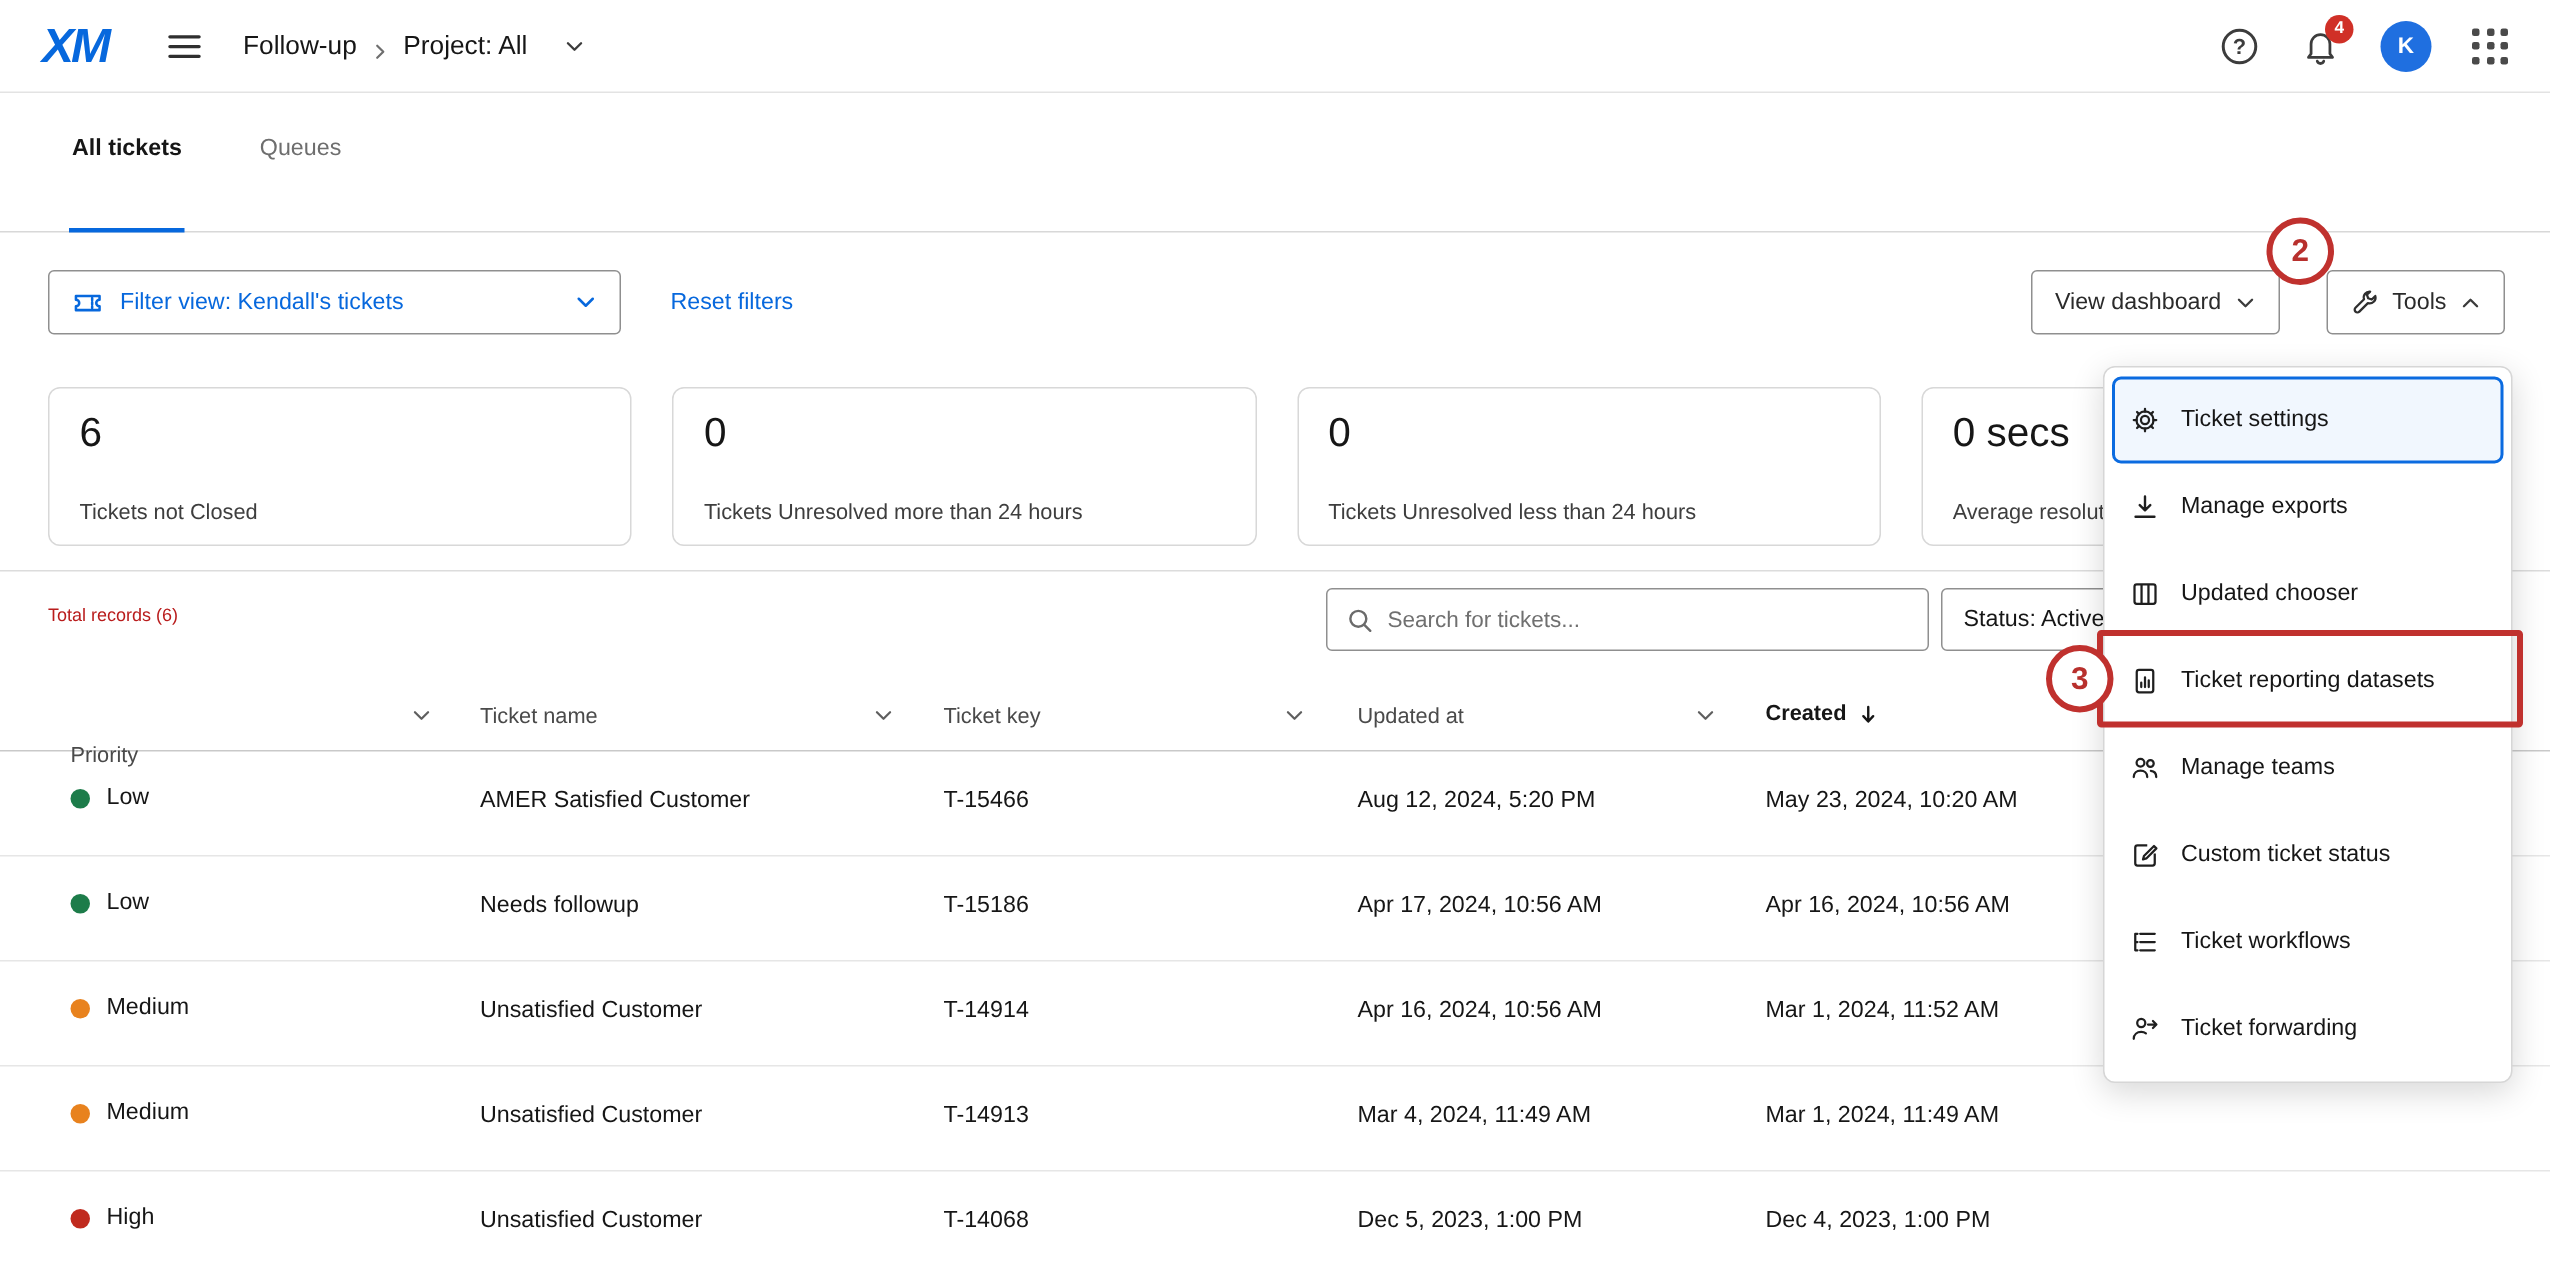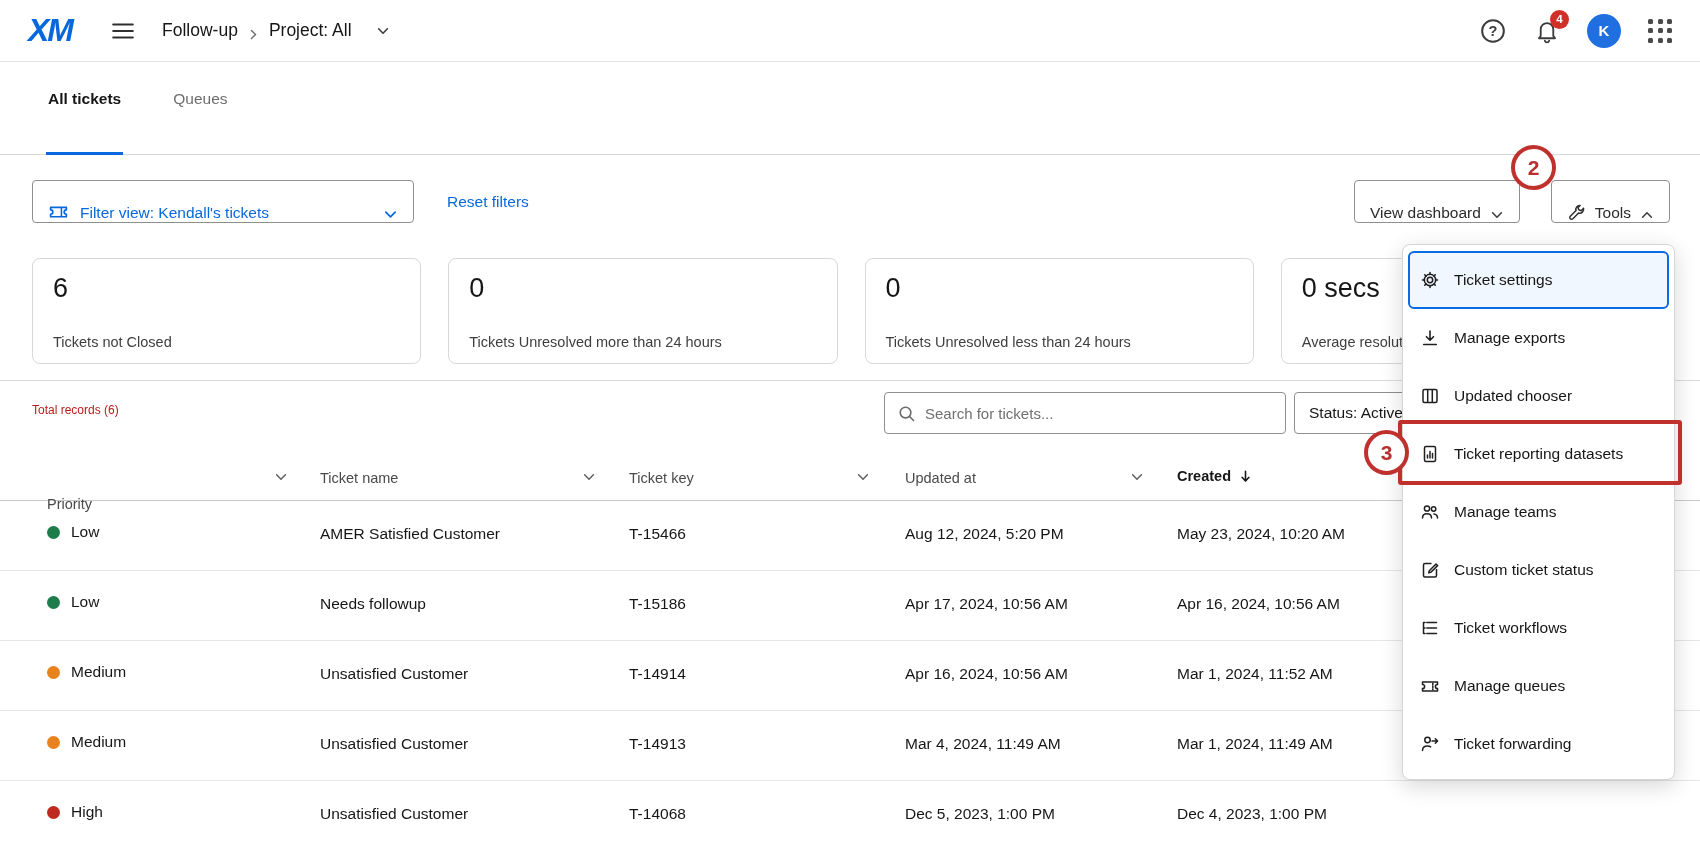--- a/index.html
+++ b/index.html
@@ -29,21 +29,21 @@
   .waffle span{width:5px;height:5px;border-radius:1.5px;background:#4a4a4a;}
 
   
   .tabstrip{position:absolute;top:62px;left:0;right:0;height:93px;border-bottom:1px solid #d8d8d8;
             display:flex;padding-left:46px;gap:48px;background:#fff;}
   .tab{background:none;border:none;font-size:15.5px;color:#6e6e6e;padding:0 2px 16px 2px;cursor:pointer;border-bottom:3px solid transparent;margin-bottom:-1px;font-family:inherit;}
   .tab.active{color:#161616;font-weight:700;border-bottom-color:#0768dd;}
 
   
   .filter-row{position:absolute;top:180px;left:32px;right:30px;height:43px;display:flex;align-items:center;}
-  .btn{height:43px;border:1px solid #8f8f8f;border-radius:4px;background:#fff;display:flex;align-items:flex-end;
+  .btn{height:43px;border:1px solid #8f8f8f;border-radius:4px;background:#fff;display:flex;align-items:center;
        gap:9px;padding:0 15px;font-size:15.5px;color:#2b2b2b;cursor:pointer;font-family:inherit;}
   .filter-view-btn{width:382px;color:#0768dd;justify-content:flex-start;gap:11px;}
   .filter-view-btn .spacer{flex:1;}
   .reset-link{margin-left:33px;color:#0768dd;font-size:15.5px;text-decoration:none;cursor:pointer;}
   .right-btns{margin-left:auto;display:flex;gap:31px;}
 
   
   .stats{position:absolute;top:258px;left:32px;right:30px;display:flex;gap:27px;}
   .card{flex:1;height:106px;border:1px solid #d8d8d8;border-radius:8px;padding:14px 20px 13px 20px;
         display:flex;flex-direction:column;justify-content:space-between;background:#fff;}
@@ -372,29 +372,20 @@
     <div class="mi">
       <span style="display:flex;">
           <svg width="20" height="20" viewBox="0 0 20 20" fill="none" stroke="currentColor" stroke-width="1.5" stroke-linecap="round">
             <path d="M6.8 4.5h9.7M6.8 10h9.7M6.8 15.5h9.7M3.5 4.5v11M3.5 4.5h1.5M3.5 10h1.5M3.5 15.5h1.5"></path>
           </svg>
         </span>
       <span>Ticket workflows</span>
     </div>
     <div class="mi">
       <span style="display:flex;">
-          <svg width="20" height="20" viewBox="0 0 20 20" fill="none" stroke="currentColor" stroke-width="1.5">
-            <path d="M2.5 6h15v2.4a2.1 2.1 0 000 4.2V15h-15v-2.4a2.1 2.1 0 000-4.2z" stroke-linejoin="round"></path>
-            <path d="M12.8 7.3v1.4M12.8 10v1.4M12.8 12.7v1" stroke-linecap="round"></path>
-          </svg>
-        </span>
-      <span>Manage queues</span>
-    </div>
-    <div class="mi">
-      <span style="display:flex;">
           <svg width="20" height="20" viewBox="0 0 20 20" fill="none" stroke="currentColor" stroke-width="1.5" stroke-linecap="round" stroke-linejoin="round">
             <circle cx="7.5" cy="6" r="2.7"></circle>
             <path d="M2.5 16.5c0-2.8 2.2-4.5 5-4.5 1.2 0 2.3.3 3.1.9"></path>
             <path d="M12 7h5.5M15.3 4.7L17.6 7l-2.3 2.3"></path>
           </svg>
         </span>
       <span>Ticket forwarding</span>
     </div>
   </div>
 

